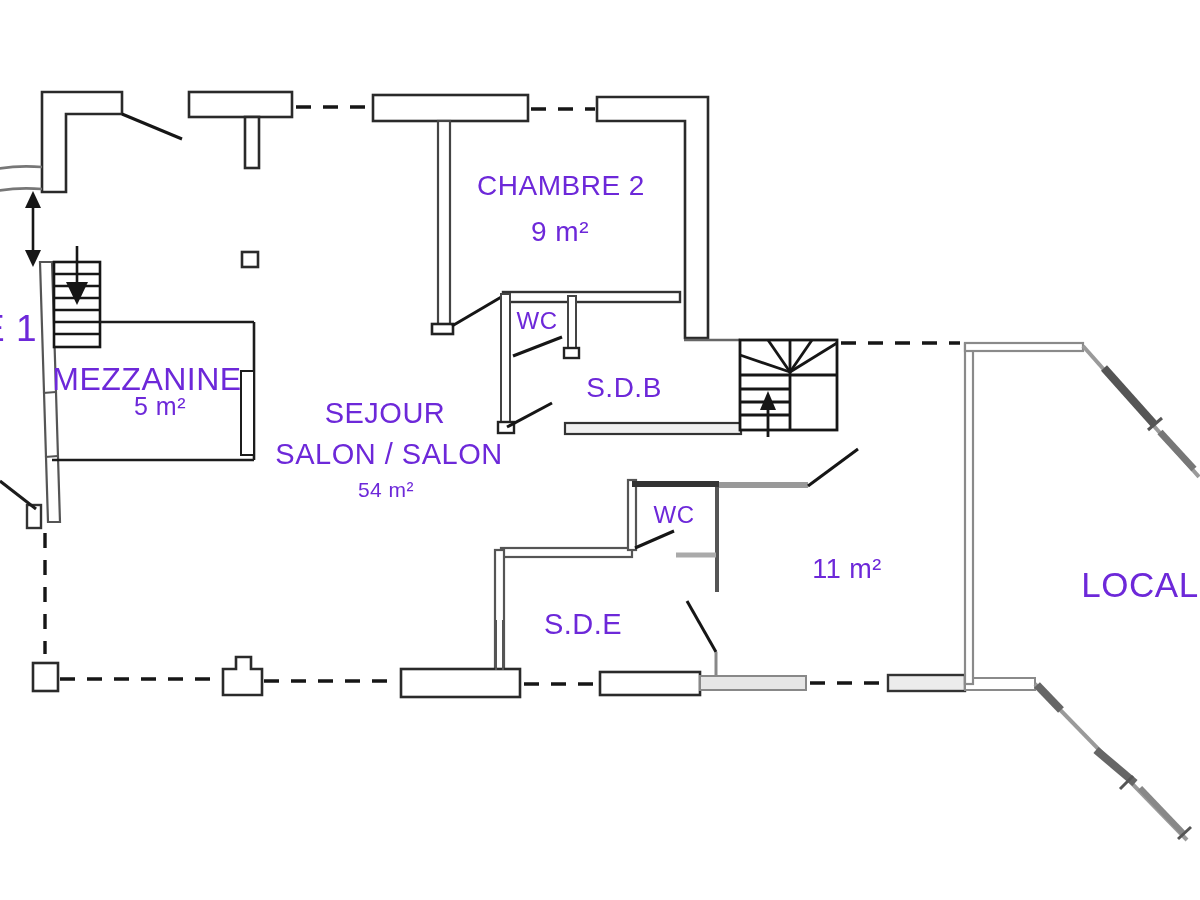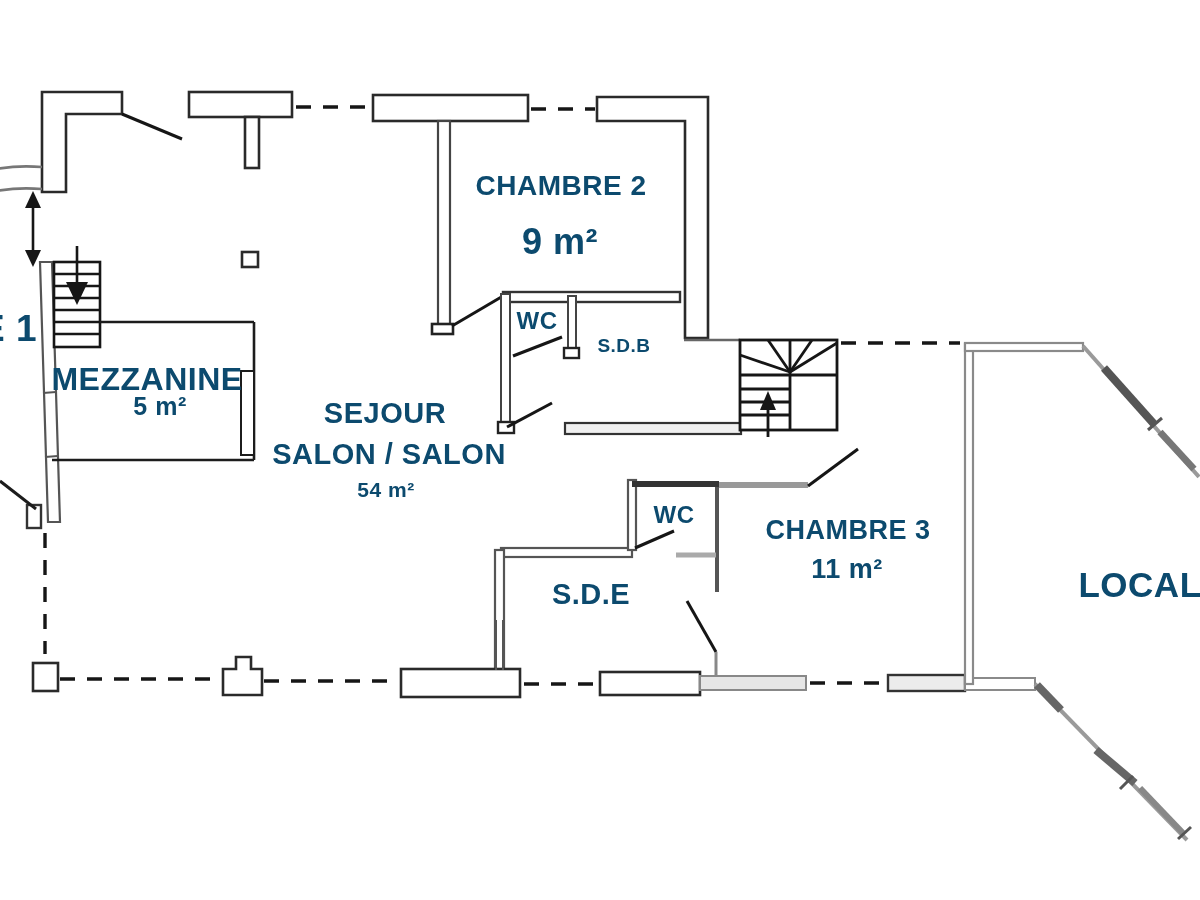--- a/index.html
+++ b/index.html
@@ -7,37 +7,37 @@
     position:relative;
     width:1200px;height:900px;
     background:#ffffff;
     overflow:hidden;
     font-family:"Liberation Sans", sans-serif;
   }
   svg{position:absolute;left:0;top:0;}
   .label{
     position:absolute;
     transform:translateX(-50%);
-    font-weight:bold;
-    color:#0c4a6e;
+    font-weight:normal;
+    color:#6d28d9;
     white-space:nowrap;
     letter-spacing:0.5px;
     line-height:1;
   }
   #lbl-ch2       {left:561px;  top:172px; font-size:28px;}
-  #lbl-ch2-area  {left:560px;  top:224px; font-size:36px;}
+  #lbl-ch2-area  {left:560px;  top:218px; font-size:28px;}
   #lbl-wc1       {left:537px;  top:309px; font-size:24px;}
-  #lbl-sdb       {left:624px;  top:336px; font-size:19px;}
+  #lbl-sdb       {left:624px;  top:374px; font-size:28px;}
   #lbl-mezz      {left:147px;  top:363px; font-size:32px;}
   #lbl-mezz-area {left:160px;  top:394px; font-size:25px;}
   #lbl-cuisine   {left:385px;  top:399px; font-size:29px;}
   #lbl-salon     {left:389px;  top:440px; font-size:29px;}
   #lbl-salon-area{left:386px;  top:479px; font-size:21px;}
   #lbl-wc2       {left:674px;  top:503px; font-size:24px;}
-  #lbl-sde       {left:583px;  top:580px; font-size:29px;margin-left:8px;}
+  #lbl-sde       {left:583px;  top:610px; font-size:29px;}
   #lbl-ch3       {left:848px;  top:517px; font-size:27px;}
   #lbl-ch3-area  {left:847px;  top:556px; font-size:27px;}
   #lbl-local     {left:1140px; top:567px; font-size:35px;}
   #lbl-e1        {left:-20px;  top:310px; font-size:37px; transform:none;}
 </style>
 </head>
 <body>
 
 <div id="plan">
 
@@ -184,17 +184,16 @@
   <div class="label" id="lbl-mezz-area">5 m²</div>
   <div class="label" id="lbl-cuisine">SEJOUR</div>
   <div class="label" id="lbl-salon">SALON / SALON</div>
   <div class="label" id="lbl-salon-area">54 m²</div>
   <div class="label" id="lbl-ch2">CHAMBRE 2</div>
   <div class="label" id="lbl-ch2-area">9 m²</div>
   <div class="label" id="lbl-wc1">WC</div>
   <div class="label" id="lbl-sdb">S.D.B</div>
   <div class="label" id="lbl-wc2">WC</div>
   <div class="label" id="lbl-sde">S.D.E</div>
-  <div class="label" id="lbl-ch3">CHAMBRE 3</div>
   <div class="label" id="lbl-ch3-area">11 m²</div>
   <div class="label" id="lbl-local">LOCAL</div>
 
 </div>
 
 </body></html>

